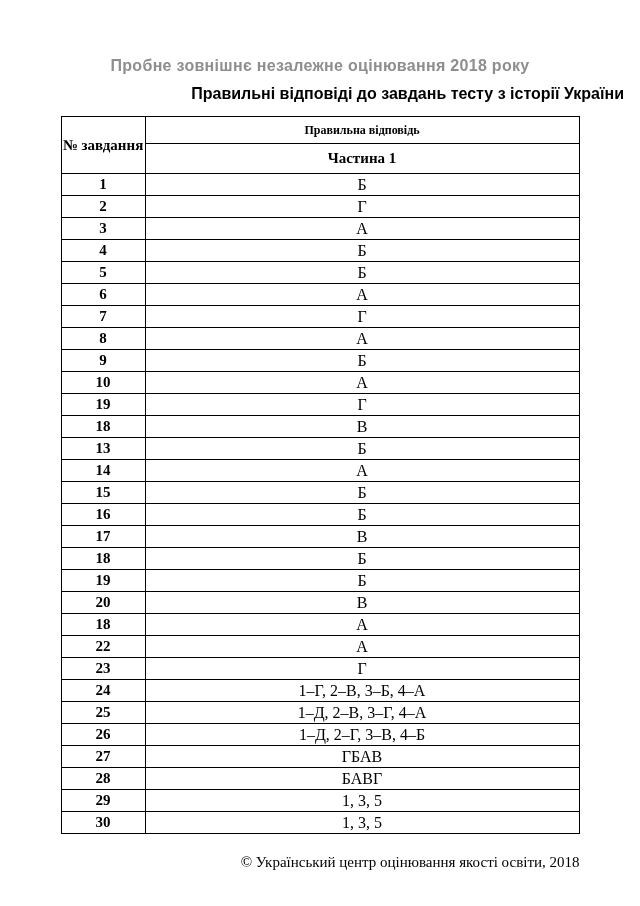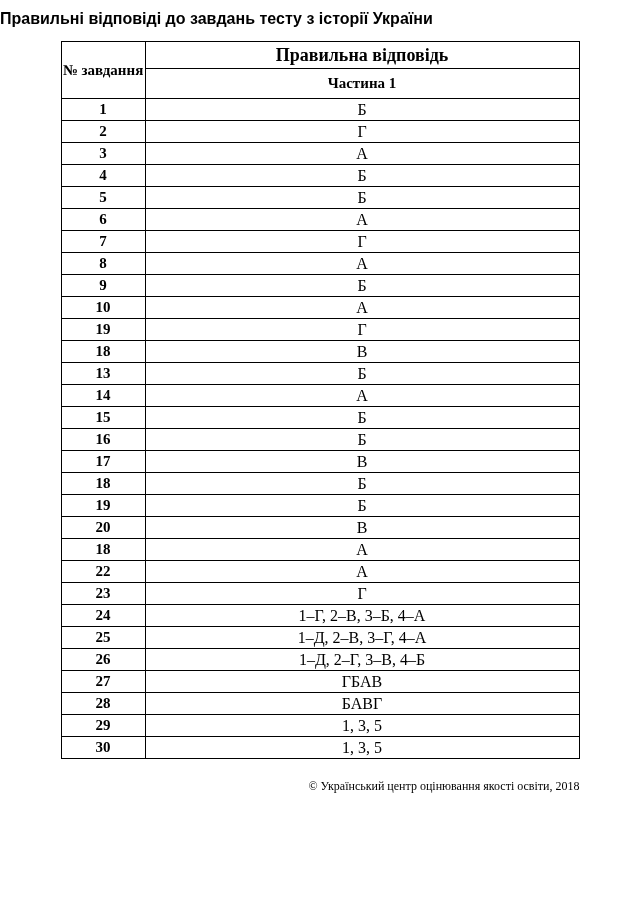--- a/index.html
+++ b/index.html
@@ -15,22 +15,22 @@
   .subtitle {
     padding-top: 57px;
     text-align: center;
     font-family: "Liberation Sans", sans-serif;
     font-weight: bold;
     font-size: 16px;
     color: var(--subtitle-gray, #8e8e8e);
     letter-spacing: 0.3px;
   }
   .title {
-    margin: 10px 0 0 0;
-    text-align: left;
+    margin: 10px 16px 0 0;
+    text-align: right;
     font-family: "Liberation Sans", sans-serif;
     font-weight: bold;
     font-size: 16px;
     color: var(--text-color, #000000);
   }
   table.answers {
     width: 519px;
     margin: 13px auto 0 auto;
     border-collapse: collapse;
     table-layout: fixed;
@@ -41,38 +41,39 @@
     vertical-align: middle;
     padding: 0;
   }
   .answers th { font-weight: bold; }
   .col-num {
     width: 83px;
     font-size: 15px;
     line-height: 1.5;
     padding: 0 8px;
   }
-  .answer-header { height: 26px; font-size: 18px; }
+  .answer-header { height: 26px; font-size: 12px; }
   .section-header { height: 29px; font-size: 15px; }
   .answers tbody td { height: 21px; }
   .answers td.num { font-weight: bold; font-size: 15px; }
   .answers td.ans { font-size: 16px; }
   .footer {
     width: 519px;
     margin: 20px auto 0 auto;
     text-align: right;
-    font-size: 12px;
+    font-size: 15px;
     color: var(--text-color, #000000);
   }
 </style>
 </head>
 <body>
 
 <div class="page" style="--subtitle-gray: #8e8e8e; --text-color: #000000; --border-color: #000000;">
 
+  <div class="subtitle">Пробне зовнішнє незалежне оцінювання 2018 року</div>
 
   <h1 class="title">Правильні відповіді до завдань тесту з історії України</h1>
 
   <table class="answers">
     <thead>
       <tr>
         <th class="col-num" rowspan="2">№ завдання</th>
         <th class="answer-header">Правильна відповідь</th>
       </tr>
       <tr>

